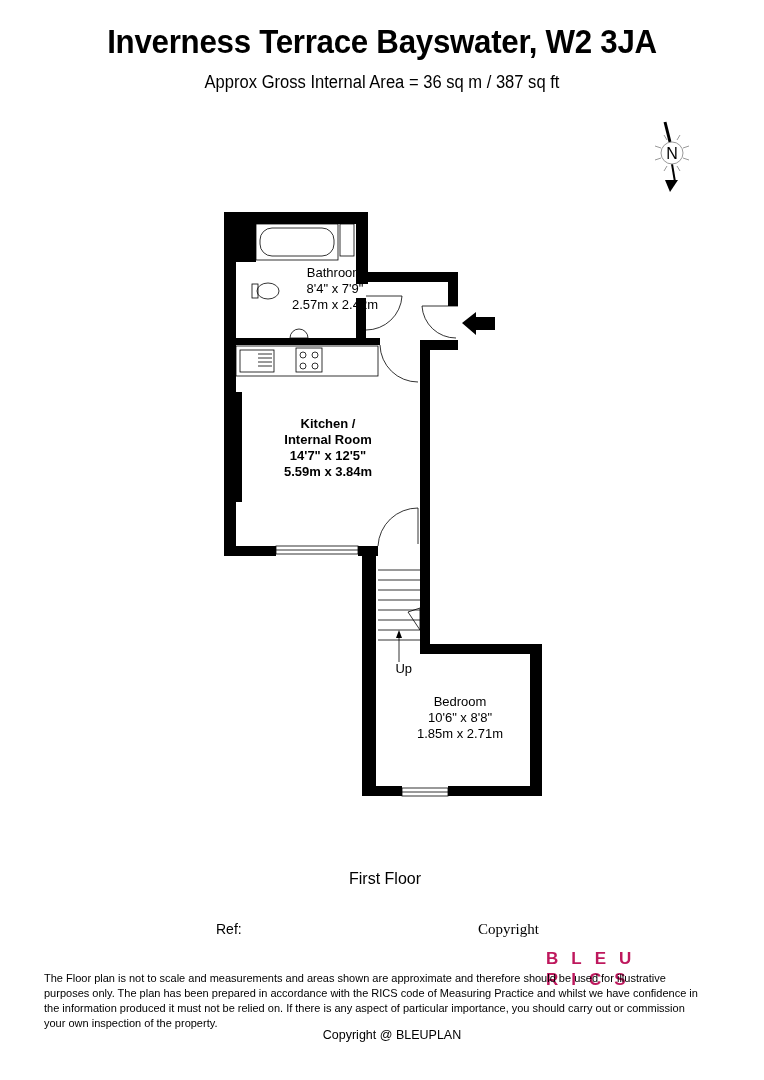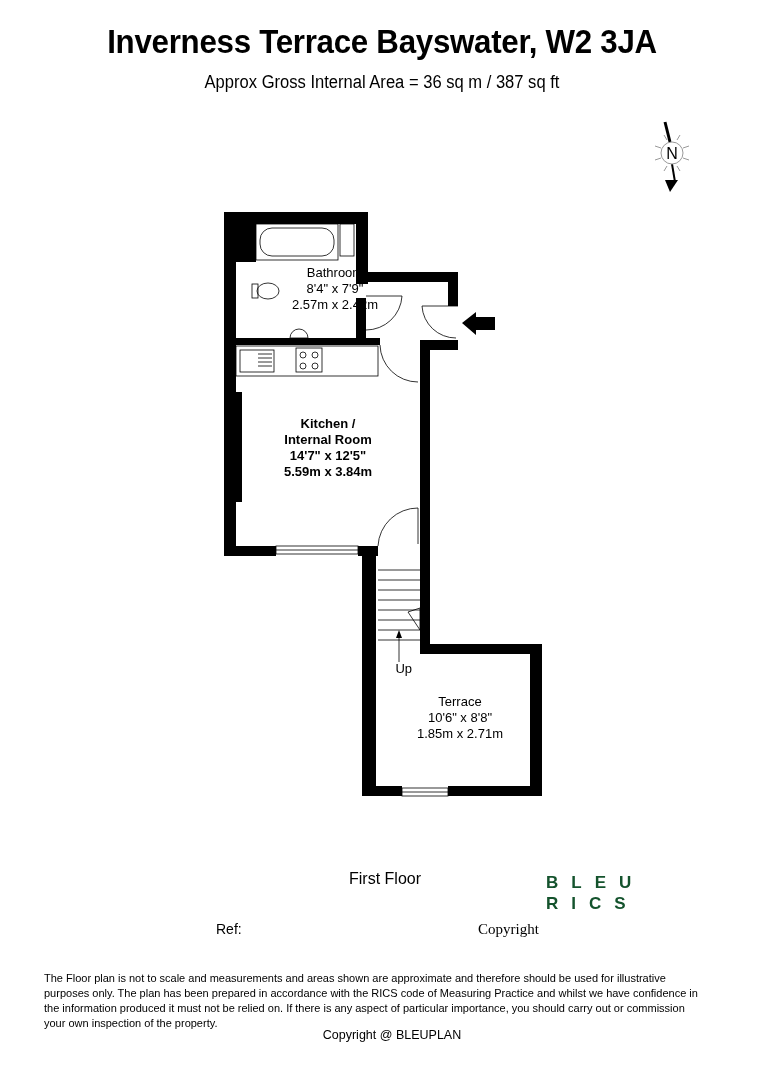--- a/index.html
+++ b/index.html
@@ -5,21 +5,21 @@
   html, body { margin: 0; padding: 0; background: #ffffff; }
   body { width: 764px; height: 1080px; position: relative; overflow: hidden; font-family: "Liberation Sans", sans-serif; color: #000; }
   .title { position: absolute; left: 0; width: 764px; top: 22px; text-align: center; font-size: 34px; font-weight: bold; letter-spacing: -0.3px; transform: scaleX(0.92); }
   .subtitle { position: absolute; left: 0; width: 764px; top: 72px; text-align: center; font-size: 18px; transform: scaleX(0.92); }
   .compass { position: absolute; left: 640px; top: 118px; width: 60px; height: 80px; }
   .plan { position: absolute; left: 0; top: 0; width: 764px; height: 860px; }
   .room-label { position: absolute; text-align: center; font-size: 13px; line-height: 16px; white-space: nowrap; }
   .floor-label { position: absolute; left: 0; width: 770px; top: 870px; text-align: center; font-size: 16px; }
   .ref { position: absolute; left: 216px; top: 921px; font-size: 14px; }
   .copyright-label { position: absolute; left: 478px; top: 921px; font-size: 15px; font-family: Liberation Serif, serif; }
-  .logo { position: absolute; left: 546px; top: 872px; width: 90px; font-weight: bold; font-size: 17px; color: #14532d; letter-spacing: 13px; line-height: 21px; }
+  .logo { position: absolute; left: 546px; top: 948px; width: 90px; font-weight: bold; font-size: 17px; color: #be185d; letter-spacing: 13px; line-height: 21px; }
   .disclaimer { position: absolute; left: 44px; width: 664px; top: 971px; text-align: left; font-size: 11px; line-height: 15px; }
   .footer-copy { position: absolute; left: 0; width: 784px; top: 1028px; text-align: center; font-size: 12.5px; }
 </style>
 </head>
 <body>
 
 <div class="title">Inverness Terrace Bayswater, W2 3JA</div>
 <div class="subtitle">Approx Gross Internal Area = 36 sq m / 387 sq ft</div>
 
 <svg class="compass" viewBox="0 0 60 80">
@@ -131,21 +131,21 @@
 <div class="room-label" style="left:258px; top:416px; width:140px;font-weight:bold;">
   <div>Kitchen /</div>
   <div>Internal Room</div>
   <div>14'7" x 12'5"</div>
   <div>5.59m x 3.84m</div>
 </div>
 
 <div class="room-label" style="left:392px; top:661px; width:20px; text-align:right;">Up</div>
 
 <div class="room-label" style="left:400px; top:694px; width:120px;">
-  <div>Terrace</div>
+  <div>Bedroom</div>
   <div>10'6" x 8'8"</div>
   <div>1.85m x 2.71m</div>
 </div>
 
 <div class="floor-label">First Floor</div>
 
 <div class="ref">Ref:</div>
 <div class="copyright-label">Copyright</div>
 <div class="logo">
   <div>BLEU</div>

